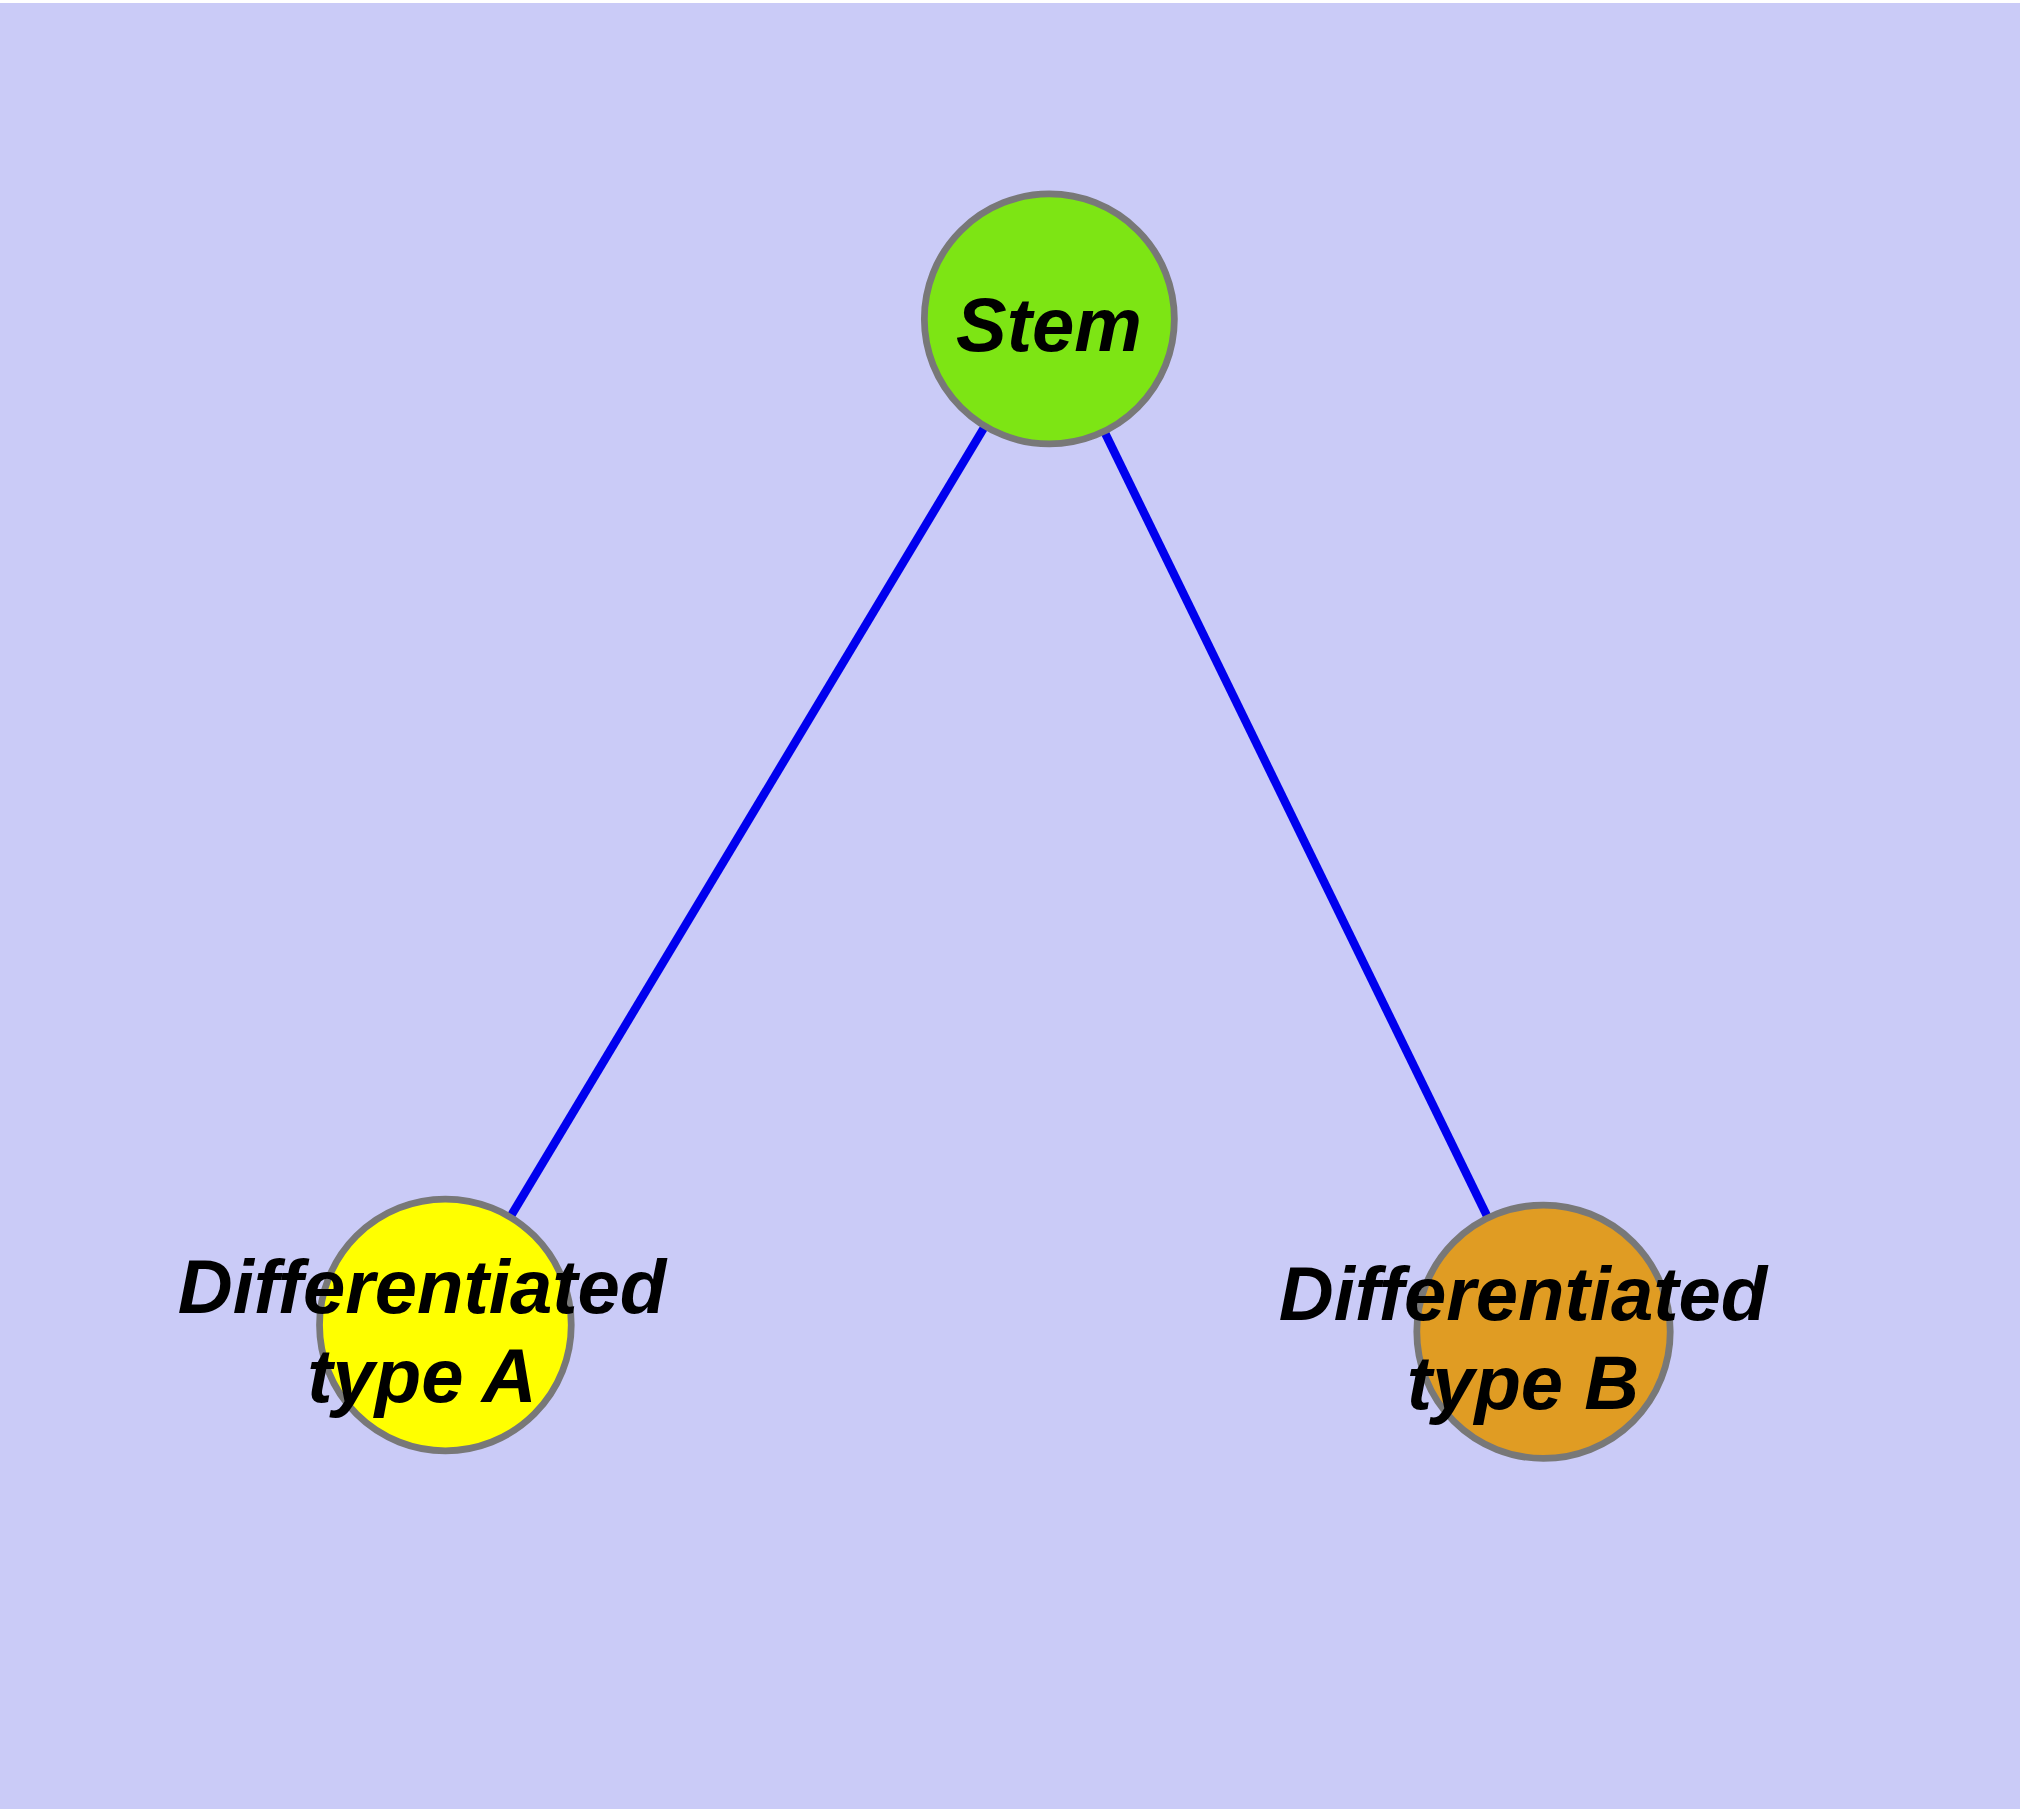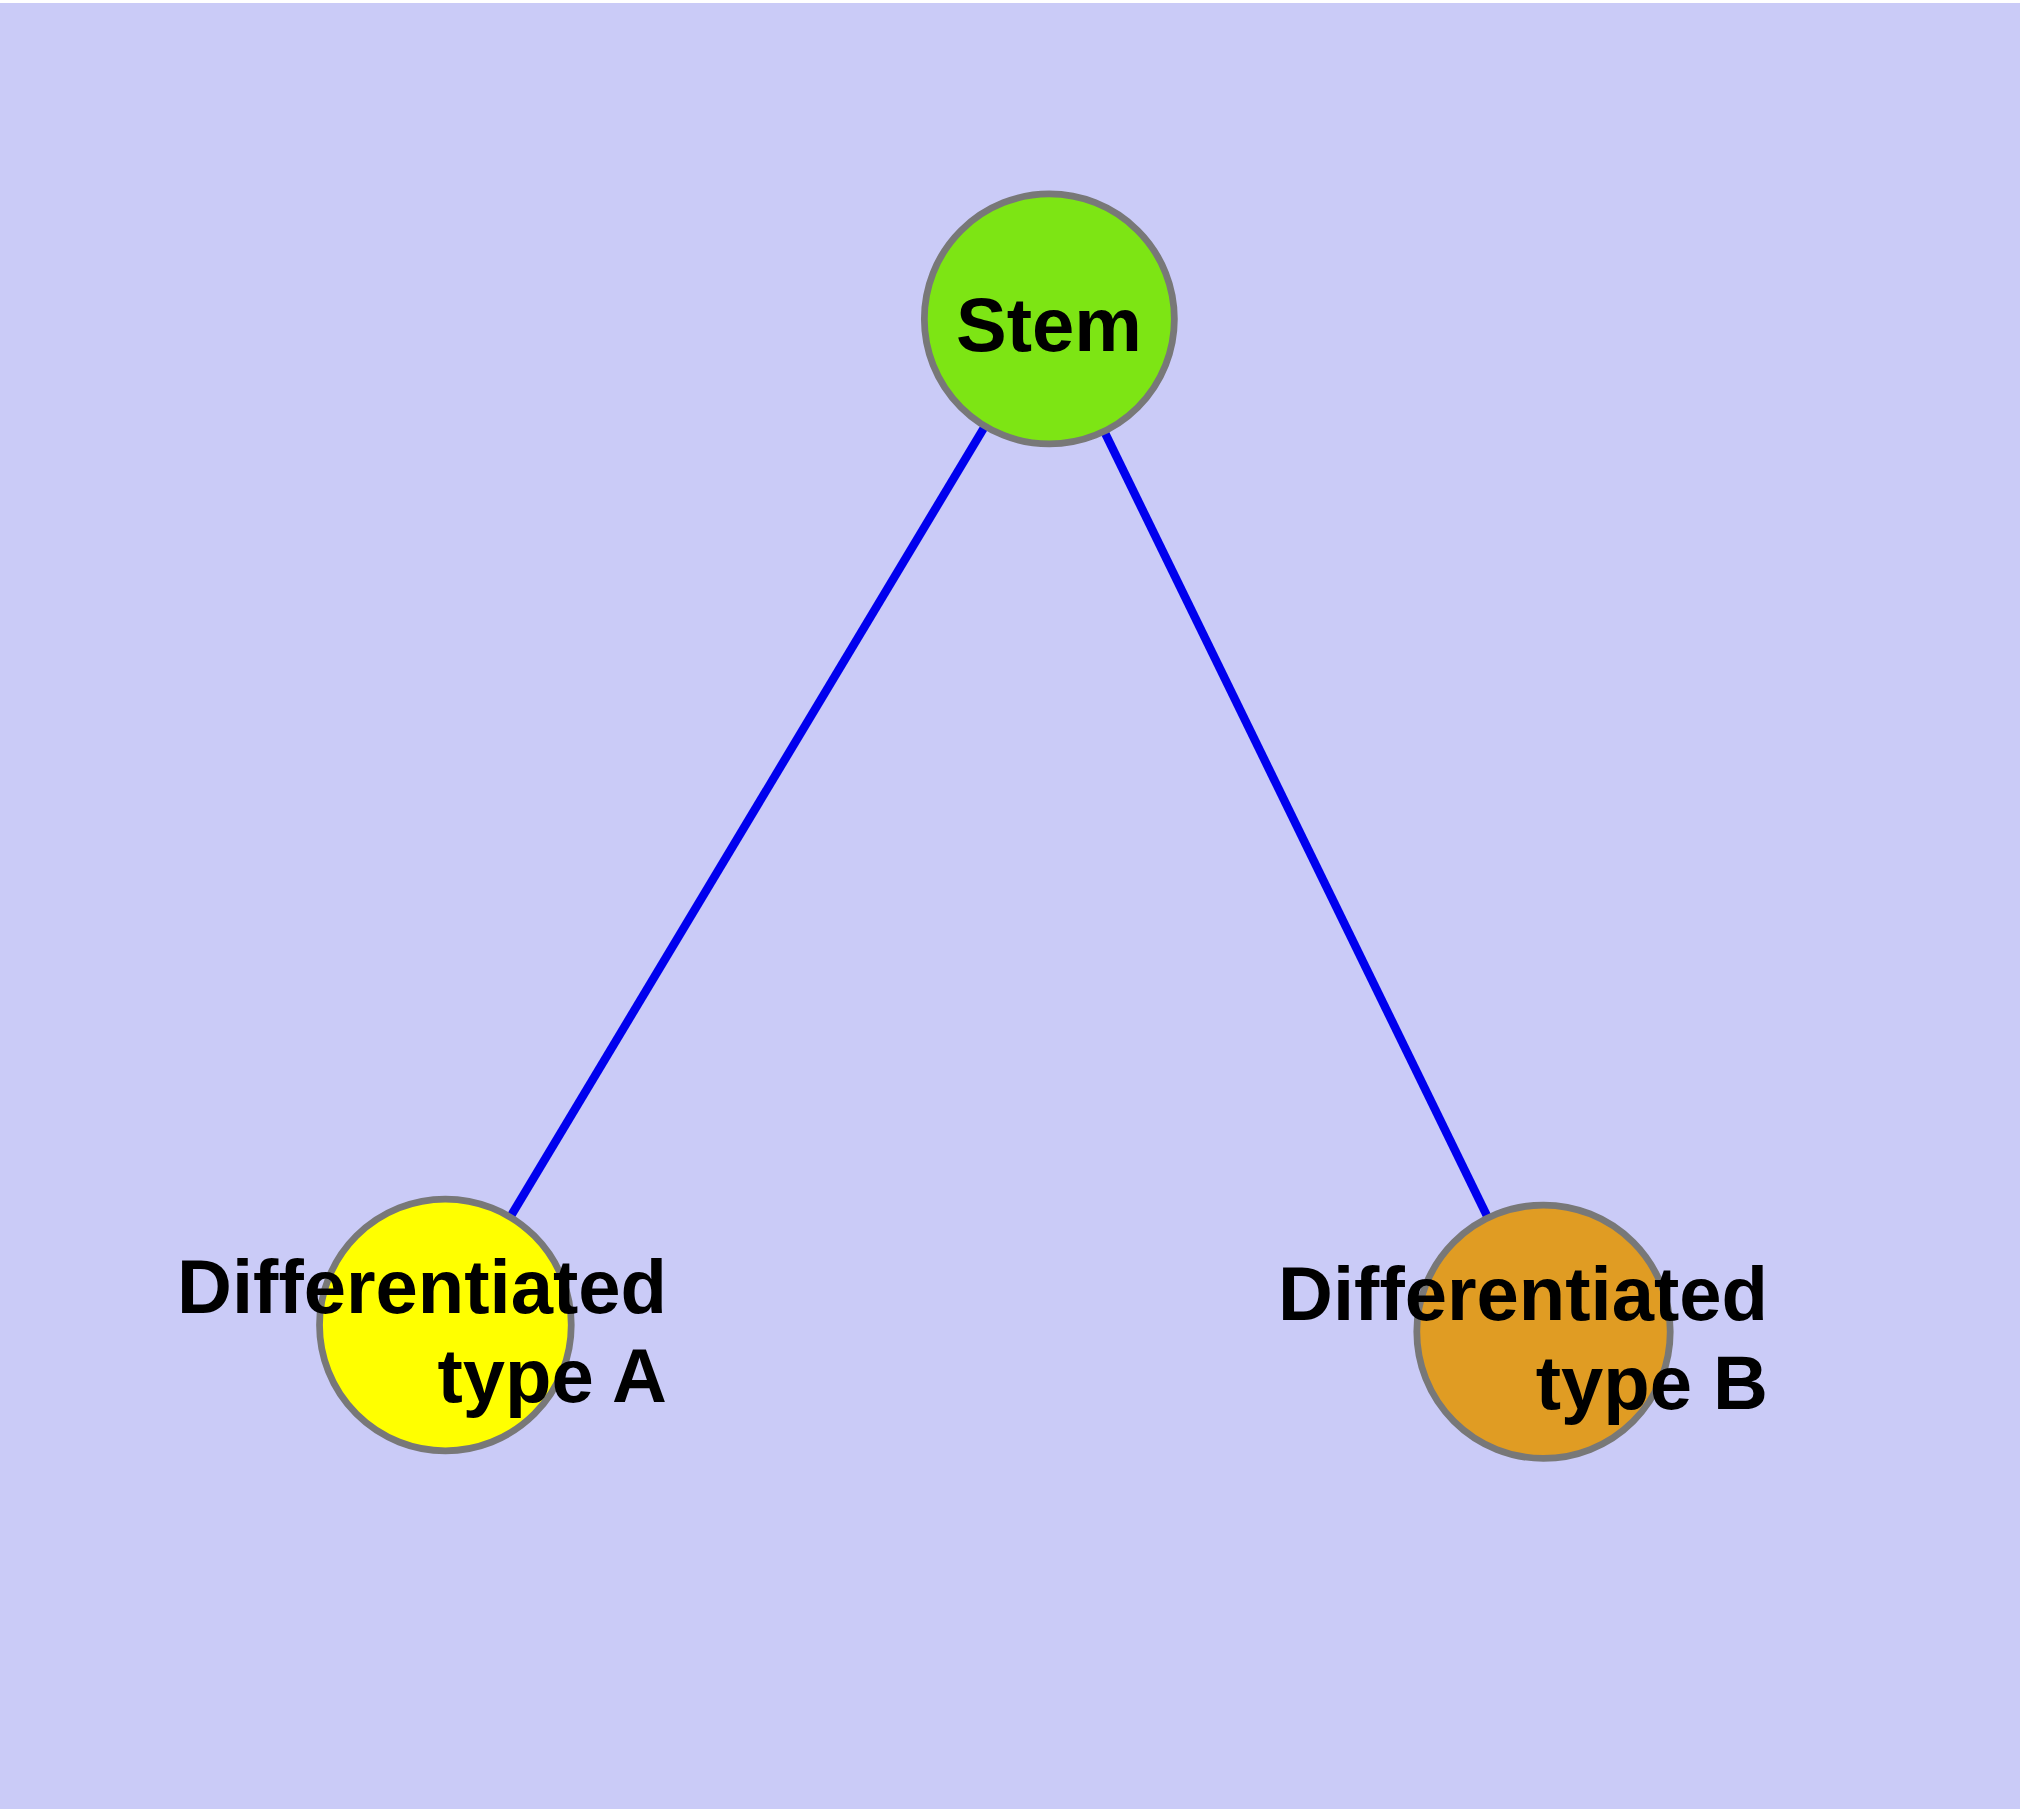--- a/index.html
+++ b/index.html
@@ -29,22 +29,23 @@
     height: 100%;
   }
   .node-label {
     position: absolute;
     transform: translate(-50%, -50%);
     font-family: "Liberation Sans", sans-serif;
     font-weight: bold;
     font-size: 76px;
     line-height: 1.17;
     color: #000000;
-    text-align: right;
+    text-align: center;
     white-space: pre-line;
+    font-style: italic;
   }
 </style>
 </head>
 <body>
 
 <div class="page">
   <div class="canvas" style="background: rgb(202, 203, 247);">
     <svg class="graph-svg" xmlns="http://www.w3.org/2000/svg" viewBox="0 0 2384 2138">
         <line x1="1238" y1="374" x2="523" y2="1565" stroke="#0000ee" stroke-width="10"></line>
         <line x1="1238" y1="374" x2="1823" y2="1573" stroke="#0000ee" stroke-width="10"></line>

